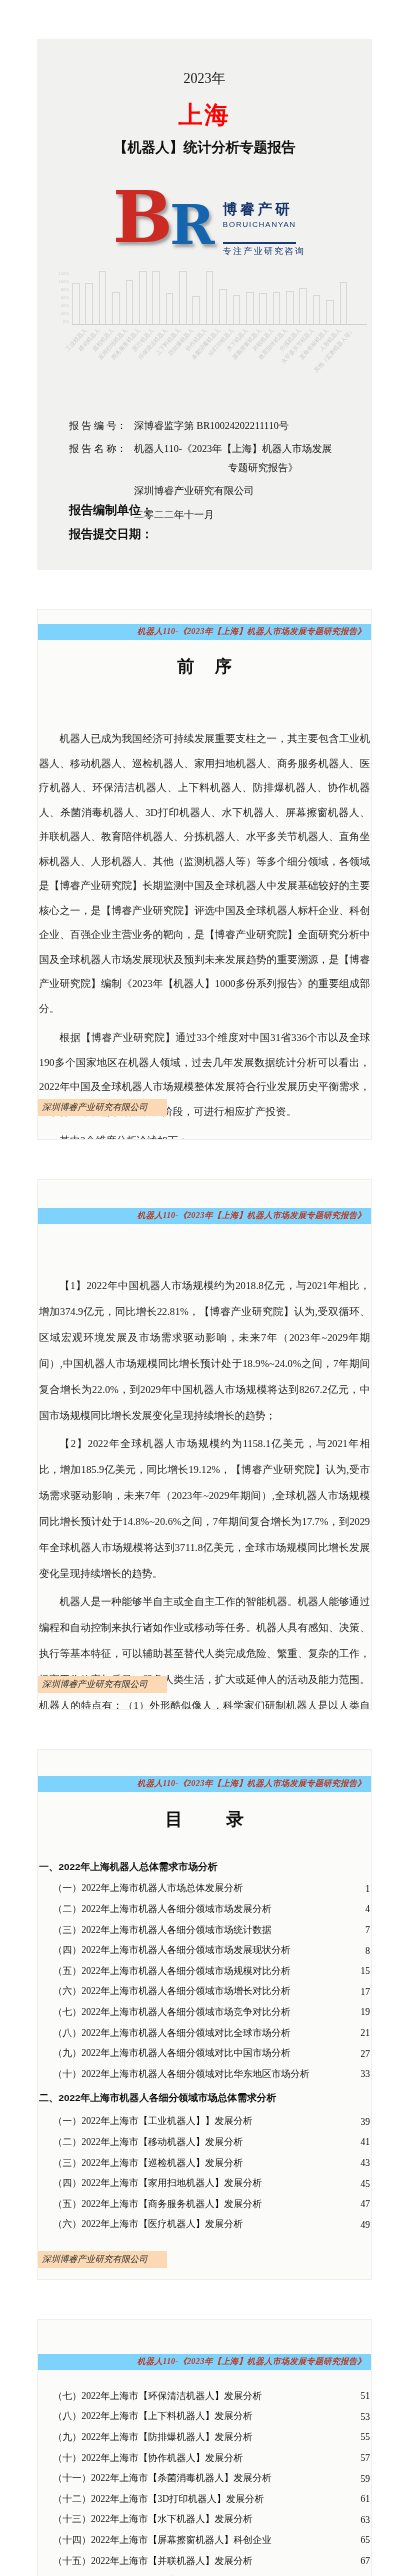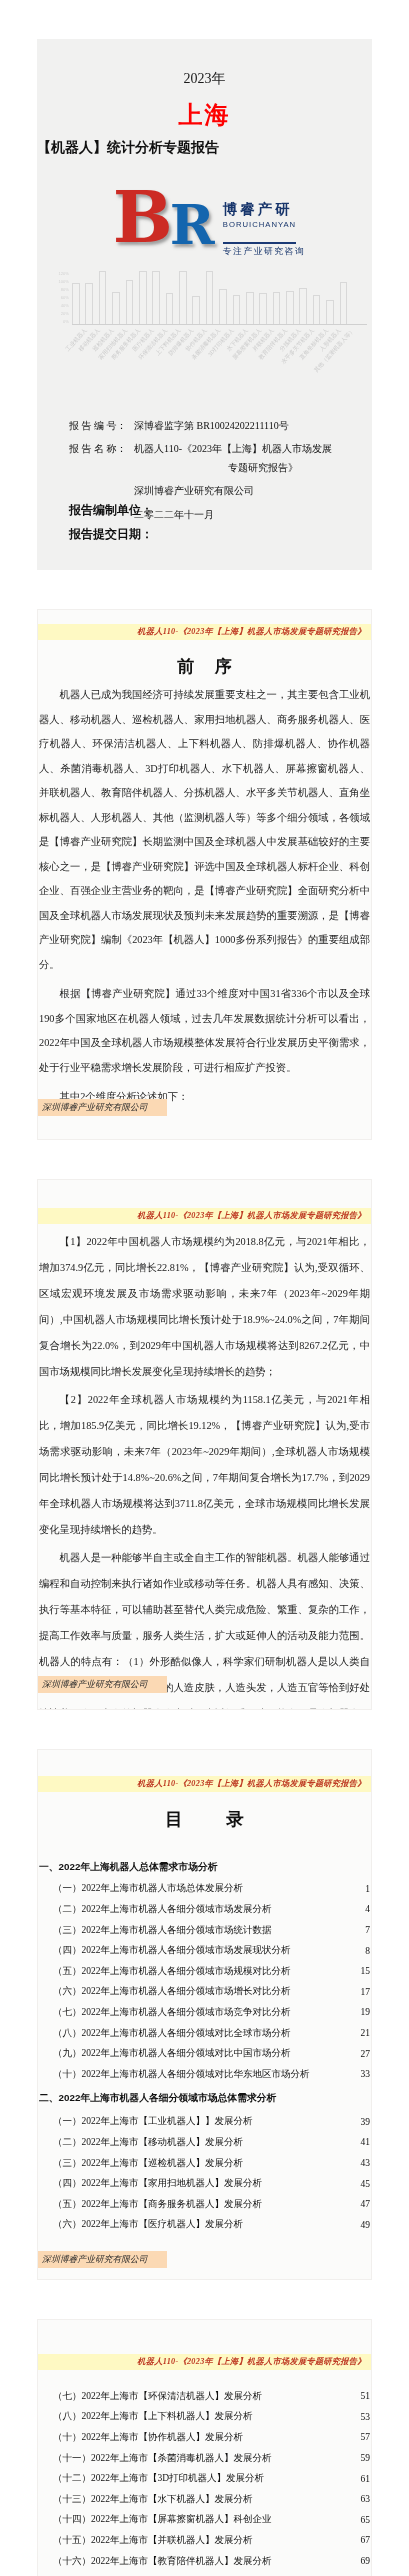--- a/index.html
+++ b/index.html
@@ -32,21 +32,21 @@
     position:absolute;top:31px;left:0;right:0;
     text-align:center;font-size:14px;color:#1a1a1a;
   }
   .cover-city{
     position:absolute;top:60px;left:0;right:0;
     text-align:center;font-size:24px;font-weight:bold;color:#FE0000;
     letter-spacing:2.1px;
   }
   .cover-subtitle{
     position:absolute;top:100px;left:0;right:0;
-    text-align:left;font-size:14px;font-weight:bold;color:#111;
+    text-align:center;font-size:14px;font-weight:bold;color:#111;
   }
   .logo{
     position:absolute;top:143px;left:0;right:0;
     display:flex;justify-content:center;align-items:flex-start;
   }
   .logo-b{
     font-size:71px;font-weight:bold;line-height:1;
     color:#CC2B24;text-shadow:2.1px 2.6px 3.1px rgba(90,90,90,.55);
     font-family:"DejaVu Serif","Liberation Serif",serif;
   }
@@ -105,21 +105,21 @@
     transform:rotate(-48deg);transform-origin:100% 0;
     white-space:nowrap;font-size:5.7px;color:#cbcbcb;
   }
   
   .info-row{position:absolute;left:32px;height:12.4px;font-size:10px;color:#111;}
   .info-label{position:absolute;left:0;top:0;white-space:nowrap;}
   .info-label.small{font-size:12px;top:18px;font-weight:bold;}
   .info-val{position:absolute;left:65px;top:0;white-space:nowrap;}
   
   .band{
-    position:absolute;left:0;right:0;height:15.5px;background:#fef9c3;
+    position:absolute;left:0;right:0;height:15.5px;background:#7dd3fc;
     display:flex;align-items:center;justify-content:flex-end;
     padding-right:5.2px;box-sizing:border-box;
     font-style:italic;font-size:8.2px;font-weight:bold;color:#BE3A23;
     letter-spacing:0.3px;
   }
   .p2 .band{top:14px;} .p3 .band{top:28px;} .p4 .band{top:26px;} .p5 .band{top:34px;}
   .pfooter{
     position:absolute;left:0;width:129px;height:17px;background:#FBD9B4;
     display:flex;align-items:center;padding-left:4.1px;box-sizing:border-box;
     font-style:italic;font-size:8.8px;color:#2b2b2b;
@@ -127,21 +127,21 @@
   .p2 .pfooter{top:489px;} .p3 .pfooter{top:496px;}
   .p4 .pfooter{top:501px;}
   
   .doc-title{
     position:absolute;top:45px;left:0;right:0;text-align:center;
     font-size:17px;font-weight:bold;color:#111;
     letter-spacing:8.2px;text-indent:8.2px;
   }
   .body-text{
     position:absolute;left:1px;right:1px;
-    font-size:10.3px;color:#222;text-align:justify;
+    font-size:10.3px;color:#222;text-align:justify;margin-top:44px;
   }
   .p2 .body-text{top:73px;line-height:24.5px;}
   .p3 .body-text{top:49px;line-height:26px;}
   .body-text p{margin:0;text-indent:2em;}
   .p2 .body-text p + p{margin-top:5.2px;}
   .p3 .body-text p + p{margin-top:2.1px;}
   
   .toc-title{
     position:absolute;top:57px;left:0;right:0;text-align:center;
     font-size:17.5px;font-weight:bold;color:#111;
@@ -419,20 +419,25 @@
         <span class="t">（七）2022年上海市【环保清洁机器人】发展分析</span>
         <span class="sp"></span>
         <span class="pg">51</span>
       </div>
       <div class="toc-row">
         <span class="t">（八）2022年上海市【上下料机器人】发展分析</span>
         <span class="sp"></span>
         <span class="pg">53</span>
       </div>
       <div class="toc-row">
+        <span class="t">（九）2022年上海市【防排爆机器人】发展分析</span>
+        <span class="sp"></span>
+        <span class="pg">55</span>
+      </div>
+      <div class="toc-row">
         <span class="t">（十）2022年上海市【协作机器人】发展分析</span>
         <span class="sp"></span>
         <span class="pg">57</span>
       </div>
       <div class="toc-row">
         <span class="t">（十一）2022年上海市【杀菌消毒机器人】发展分析</span>
         <span class="sp"></span>
         <span class="pg">59</span>
       </div>
       <div class="toc-row">

